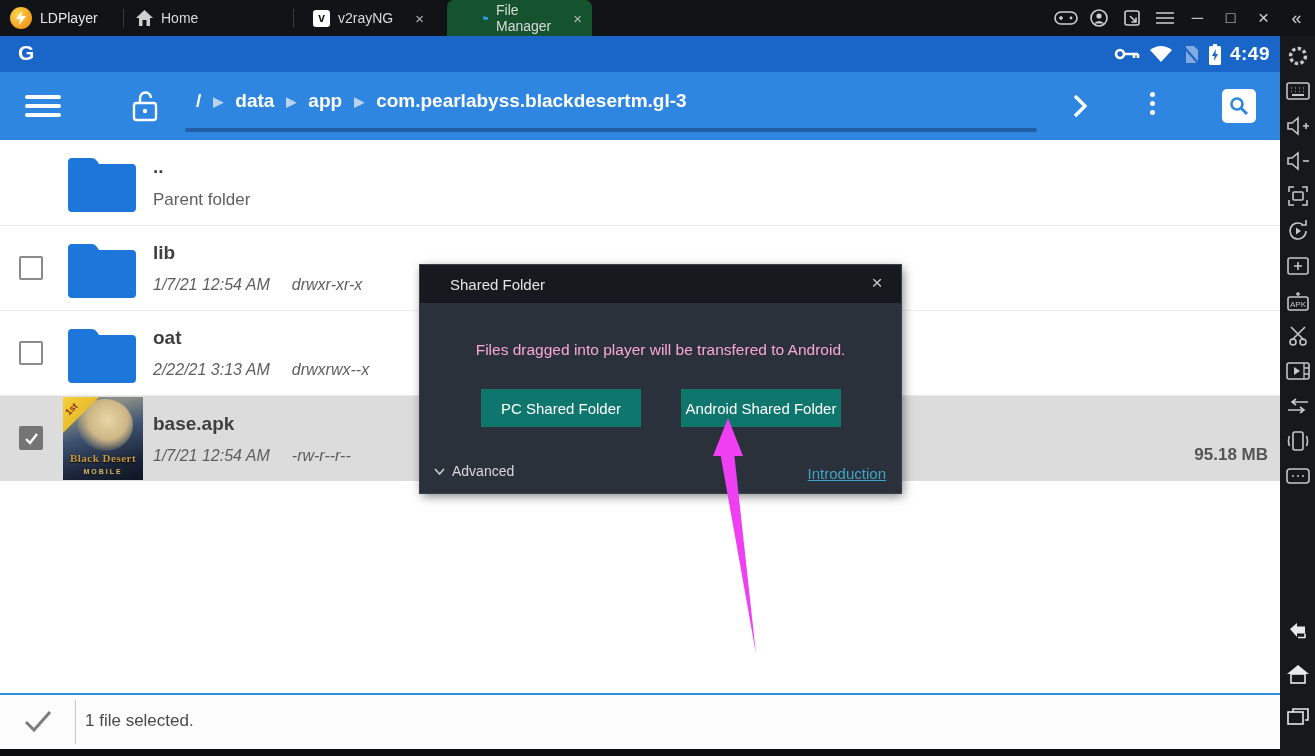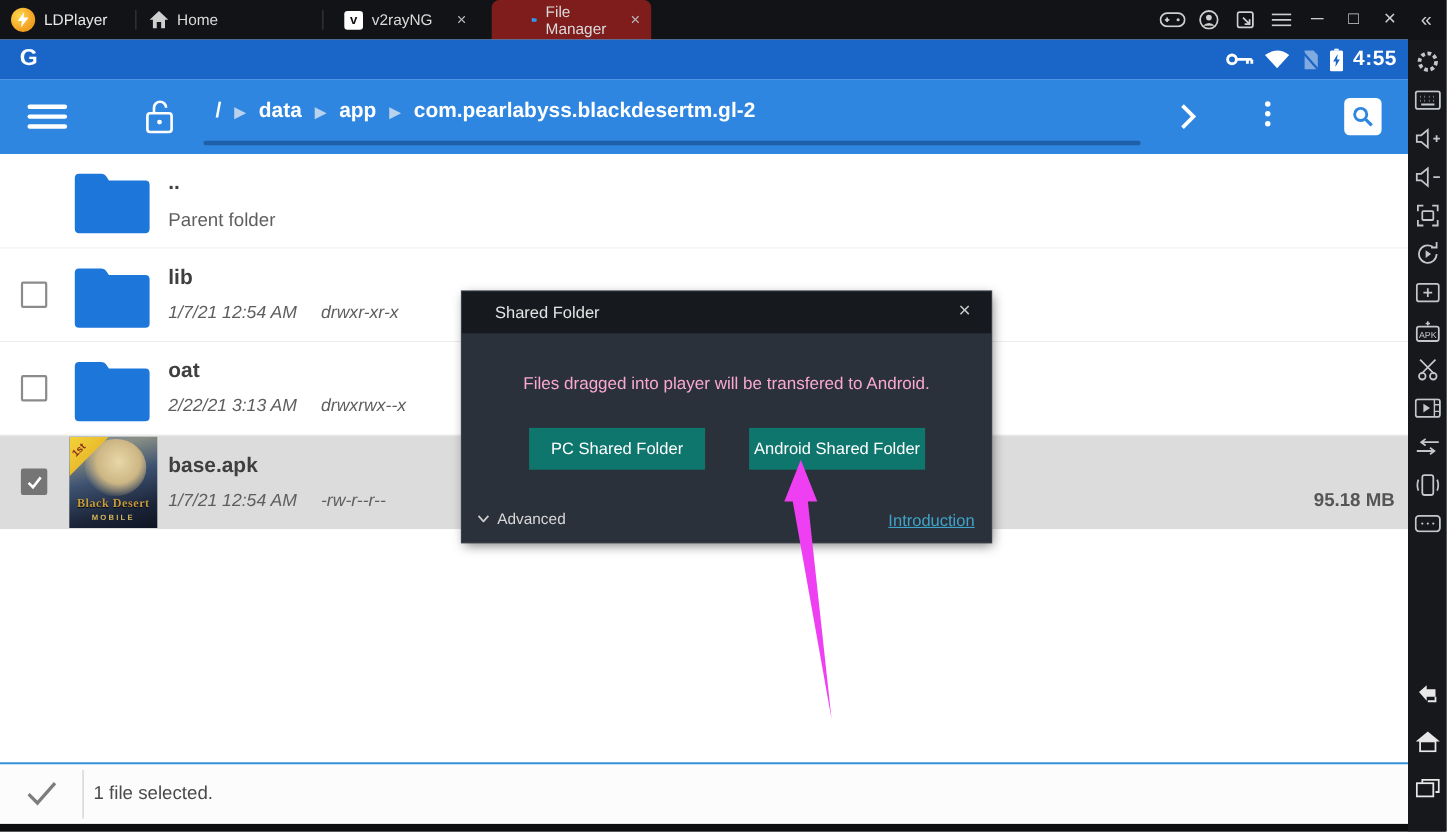--- a/index.html
+++ b/index.html
@@ -6,21 +6,21 @@
   body { font-family:"Liberation Sans", sans-serif; background:#000; }
   .window { position:relative; width:1315px; height:756px; overflow:hidden; background:#111214; }
 
   
   .titlebar { position:absolute; left:0; top:0; width:1315px; height:36px; background:#121316; }
   .brand { position:absolute; left:10px; top:0; height:36px; display:flex; align-items:center; gap:8px; }
   .logo { width:22px; height:22px; border-radius:50%; background:radial-gradient(circle at 35% 35%, #ffd54d, #f29d1e 70%); display:flex; align-items:center; justify-content:center; }
   .brand-name { color:#e8e8e8; font-size:14px; }
   .tb-divider { position:absolute; top:9px; width:1px; height:18px; background:#3c3c3c; }
   .tab { position:absolute; top:0; height:36px; display:flex; align-items:center; gap:8px; padding:0 10px; color:#dadada; font-size:14px;justify-content:flex-end; }
-  .tab.active { background:#7f1d1d; border-radius:7px 7px 0 0;padding-left:36px; }
+  .tab.active { background:#14532d; border-radius:7px 7px 0 0;padding-left:36px; }
   .tab .close-x { color:#b9b9b9; font-size:15px; margin-left:14px; }
   .v2ray-badge { width:17px; height:17px; background:#fff; border-radius:3px; color:#111; font-weight:bold; font-size:12px; display:flex; align-items:center; justify-content:center; }
   .win-controls { position:absolute; right:2px; top:0; height:36px; display:flex; align-items:center; }
   .wc { width:33px; height:36px; display:flex; align-items:center; justify-content:center; color:#cfcfcf; }
   .wc svg { stroke:#cfcfcf; fill:none; stroke-width:1.6; }
   .wc-glyph { font-size:16px; }
 
   
   .screen { position:absolute; left:0; top:36px; width:1280px; height:720px; background:#fff; }
 
@@ -174,21 +174,21 @@
           </svg>
         <svg width="18" height="19" viewBox="0 0 18 19">
             <path d="M4 1 h8 l4 4 v13 H4 z" fill="#ffffff" opacity="0.45"></path>
             <path d="M2 2 L16 18" stroke="#1a65c8" stroke-width="2"></path>
           </svg>
         <svg width="12" height="21" viewBox="0 0 12 21">
             <rect x="4" y="0" width="4" height="2" fill="#fff"></rect>
             <rect x="0" y="2" width="12" height="19" rx="1.5" fill="#fff"></rect>
             <polygon points="7,5 3,12 5.5,12 5,17 9,10 6.5,10" fill="#1a65c8"></polygon>
           </svg>
-        <span class="sb-time">4:55</span>
+        <span class="sb-time">4:49</span>
       </div>
     </div>
 
     <div class="toolbar">
       <div class="hamburger">
           <div></div>
           <div></div>
           <div></div>
         </div>
       <svg class="lock" width="28" height="34" viewBox="0 0 28 34">
@@ -196,21 +196,21 @@
         <path d="M9 14 V9 a5.5 5.5 0 0 1 11 0" fill="none" stroke="#fff" stroke-width="2.4"></path>
         <circle cx="14" cy="22" r="2.2" fill="#fff"></circle>
       </svg>
       <div class="crumbs">
         <span>/</span>
         <span class="crumb-sep">▶</span>
         <span>data</span>
         <span class="crumb-sep">▶</span>
         <span>app</span>
         <span class="crumb-sep">▶</span>
-        <span>com.pearlabyss.blackdesertm.gl-2</span>
+        <span>com.pearlabyss.blackdesertm.gl-3</span>
       </div>
       <div class="tb-scroll"></div>
       <svg class="tb-chevron" width="16" height="24" viewBox="0 0 16 24">
           <polyline points="3,2 13,12 3,22" fill="none" stroke="#fff" stroke-width="3.4"></polyline>
         </svg>
       <div class="tb-dots">
           <div></div>
           <div></div>
           <div></div>
         </div>

